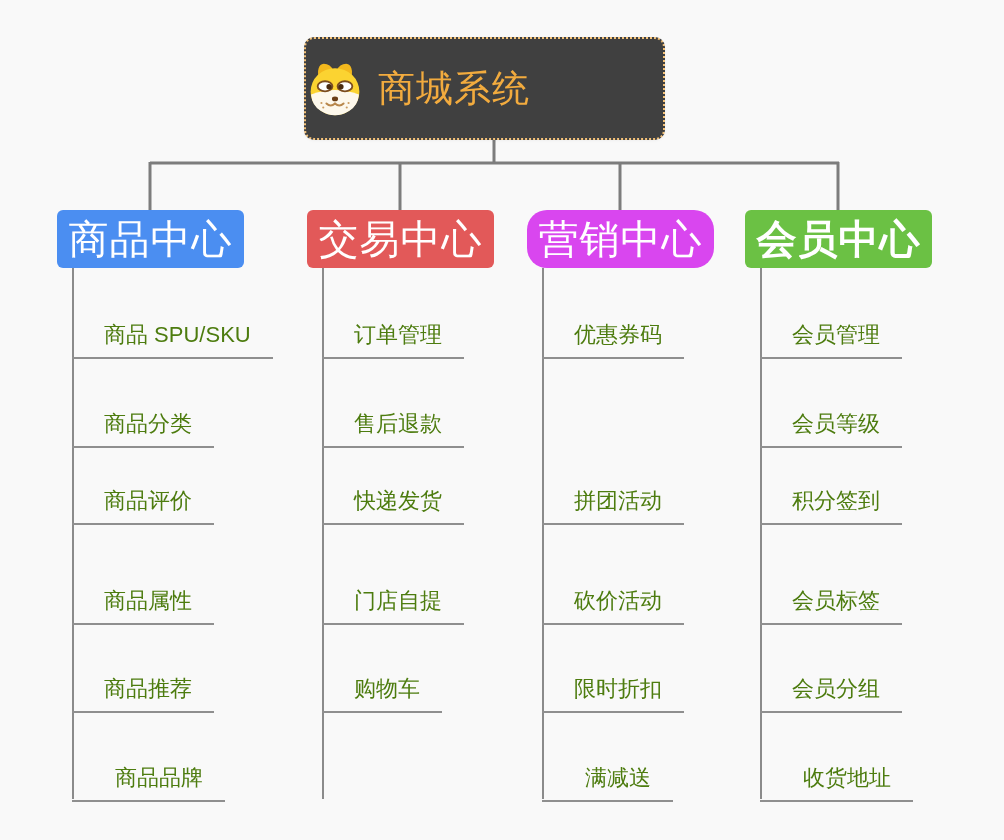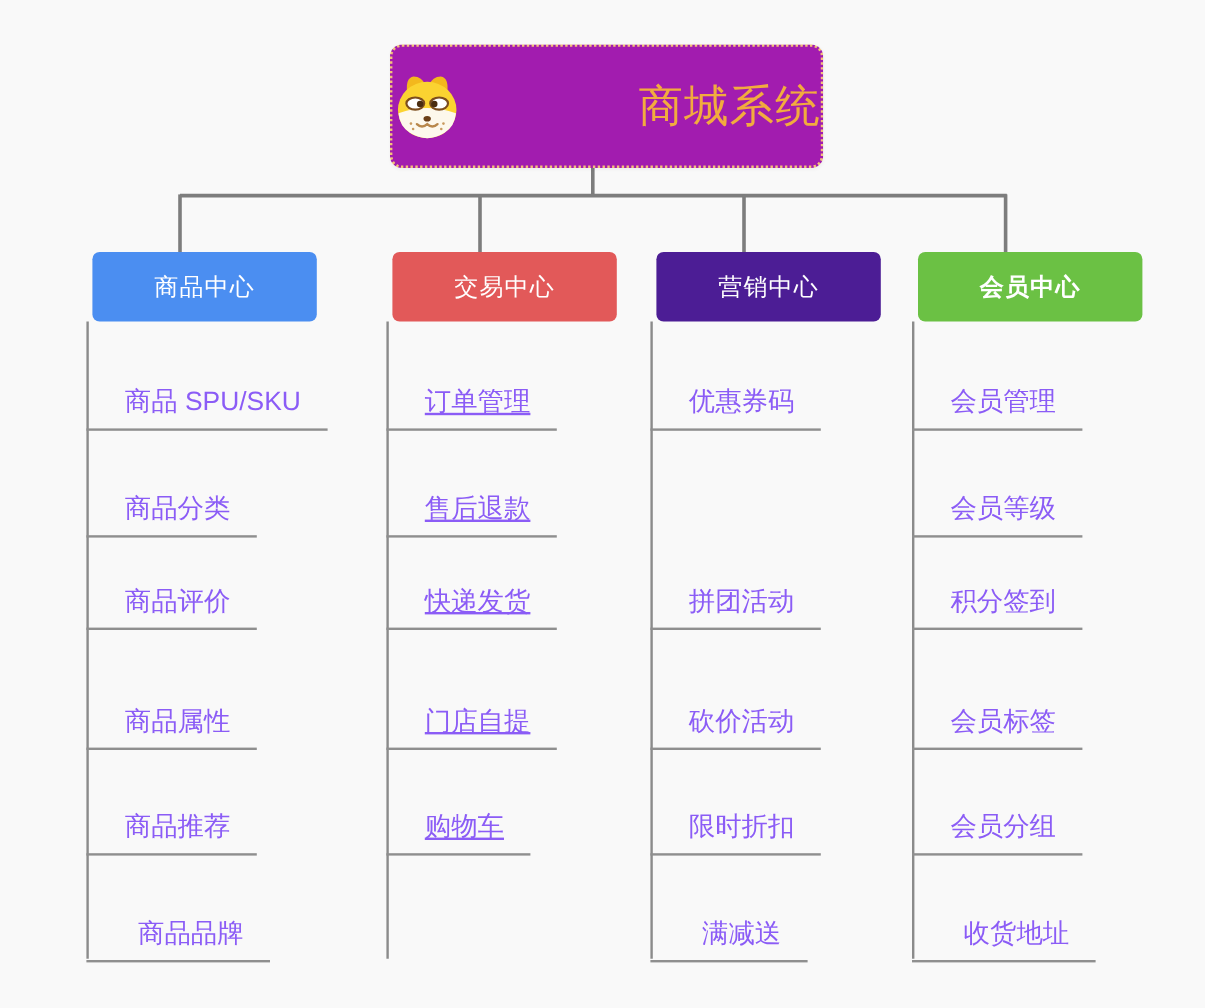--- a/index.html
+++ b/index.html
@@ -9,76 +9,75 @@
     background: #f9f9f9;
     position: relative;
     overflow: hidden;
   }
   .canvas { position: absolute; inset: 0; width: 1004px; height: 840px; }
 
   svg.connectors { position: absolute; left: 0; top: 0; pointer-events: none; }
 
   .root-node {
     position: absolute;
-    left: 325px; top: 37px;
+    left: 304px; top: 37px;
     width: 361px; height: 103px;
-    background: #a21caf;
+    background: #404040;
     border: 2px dotted #f4c279;
     border-radius: 10px;
     display: flex;
     align-items: center;
-    justify-content: space-between;
+    justify-content: flex-start;
     gap: 14px;
     box-shadow: 0 1px 3px rgba(0,0,0,0.04);
     cursor: pointer;
   }
   .root-title {
     font-size: 37px;
     color: #f2ab3e;
     letter-spacing: 1px;
     white-space: nowrap;
   }
 
   .branch-node {
     position: absolute;
     top: 210px;
     width: 187px; height: 58px;
     border-radius: 6px;
     display: flex;
     align-items: center;
     justify-content: center;
     color: #ffffff;
-    font-size: 20px;
+    font-size: 40px;
     letter-spacing: 1px;
     cursor: pointer;
-    margin-left: 20px;
   }
   .branch-1 { left: 57px; }
   .branch-2 { left: 307px; }
   .branch-3 { left: 527px; }
   .branch-4 { left: 745px; }
 
   .leaf-node {
     position: absolute;
     white-space: nowrap;
     font-size: 22px;
-    color: #8b5cf6;
+    color: #4d7c0f;
     padding: 0 22px 7px 32px;
     border-bottom: 2px solid #8f8f8f;
     cursor: pointer;
   }
   
   .slot-0 { top: 320px; }
   .slot-1 { top: 409px; }
   .slot-2 { top: 486px; }
   .slot-3 { top: 586px; }
   .slot-4 { top: 674px; }
   .slot-5 { top: 763px; padding-left: 43px; }
   .col-1 { left: 72px; }
-  .col-2 { left: 322px; text-decoration: underline; }
+  .col-2 { left: 322px; }
   .col-3 { left: 542px; }
   .col-4 { left: 760px; }
 </style>
 </head>
 <body>
 
 <div class="canvas">
 
   <svg class="connectors" width="1004" height="840">
 
@@ -118,21 +117,21 @@
     </span>
     <span class="root-title">商城系统</span>
   </div>
 
   <div class="branch-node branch-1" style="background-color: rgb(75, 142, 241);">
     <span>商品中心</span>
   </div>
   <div class="branch-node branch-2" style="background-color: rgb(226, 89, 89);">
     <span>交易中心</span>
   </div>
-  <div class="branch-node branch-3" style="background-color: #4c1d95;">
+  <div class="branch-node branch-3" style="background-color: #d946ef; border-radius: 20px;">
     <span>营销中心</span>
   </div>
   <div class="branch-node branch-4" style="background-color: rgb(107, 193, 68); font-weight: bold;">
     <span>会员中心</span>
   </div>
 
   <div class="leaf-node col-1 slot-0">商品 SPU/SKU</div>
   <div class="leaf-node col-1 slot-1">商品分类</div>
   <div class="leaf-node col-1 slot-2">商品评价</div>
   <div class="leaf-node col-1 slot-3">商品属性</div>

